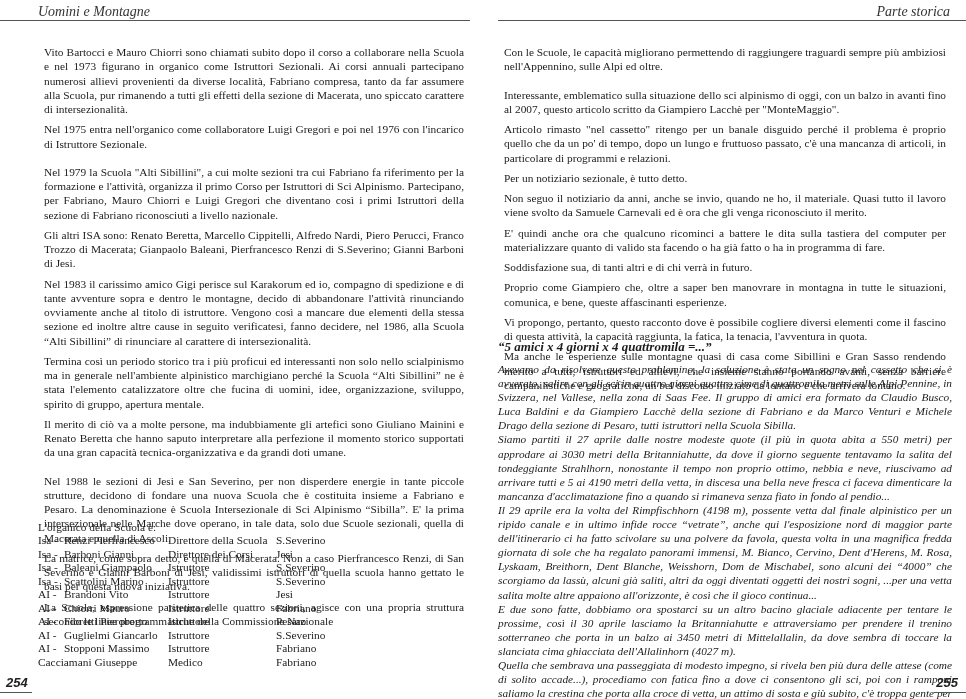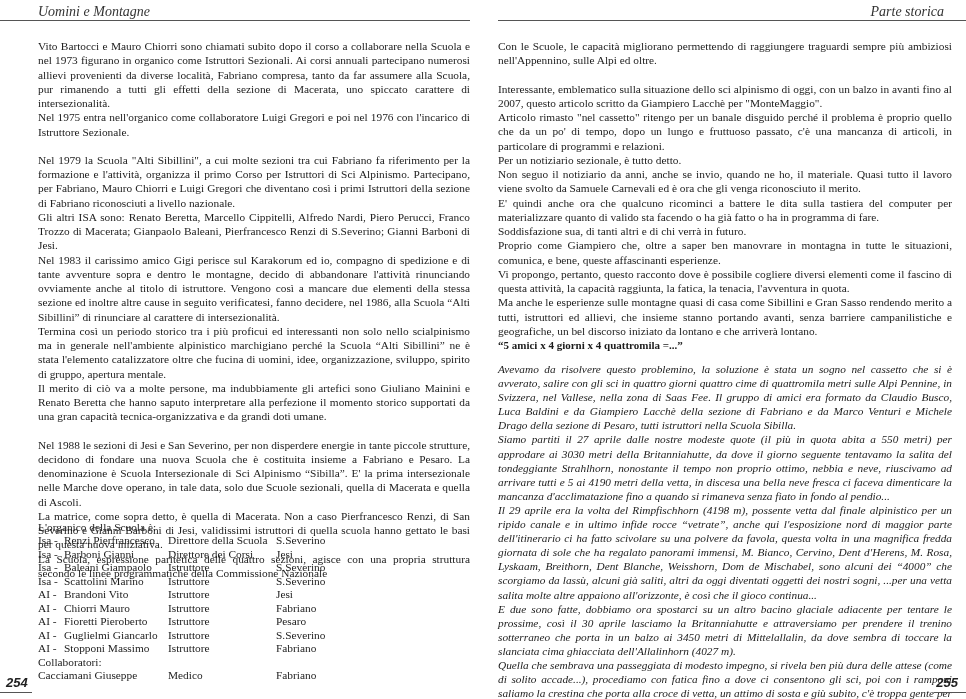--- a/index.html
+++ b/index.html
@@ -10,47 +10,47 @@
     }
     .page { position: absolute; top: 0; height: 699px; }
     .page.left { left: 0; width: 483px; }
     .page.right { left: 483px; width: 483px; }
 
     .running-head {
       position: absolute; top: 4px;
       font-style: italic; font-size: 14px; color: #333;
     }
     .left .running-head { left: 38px; }
-    .right .running-head { right: 22px; margin-left: 43px; }
+    .right .running-head { right: 16px; margin-left: 43px; }
     .head-rule { position: absolute; top: 20px; height: 1px; background: #555; }
     .left .head-rule { left: 0; width: 470px; }
     .right .head-rule { left: 15px; width: 468px; }
 
     .text {
       position: absolute; font-size: 11.35px; line-height: 14.25px;
       text-align: justify;
     }
     .left .text { left: 38px; width: 432px; top: 39px; }
     .right .text { left: 15px; width: 454px; top: 39px; }
 
-    .text p { margin: 0; }
+    .text p { margin: 6px; }
     .text p.gap { margin-top: 14px; }
 
     .roster { position: absolute; left: 38px; top: 521px; font-size: 11.35px; line-height: 13.45px; }
     .roster-title { display: block; }
     .roster-row { display: flex; white-space: nowrap; }
     .roster-row .c1 { width: 26px; }
     .roster-row .c2 { width: 104px; }
     .roster-row .c3 { width: 108px; }
     .roster-row .c4 { width: 80px; }
     .roster-row.collab .name { width: 130px; }
 
     .article-title {
       position: absolute; left: 15px; top: 339px;
-      font-weight: bold; font-size: 11px; text-align: center;
+      font-style: italic; font-weight: bold; font-size: 13px; text-align: center;
     }
     .article {
       position: absolute; left: 15px; top: 362px; width: 454px;
       font-size: 11.3px; line-height: 14.1px; font-style: italic; text-align: justify;
     }
     .article p { margin: 0; }
 
     .page-number {
       position: absolute; top: 675px;
       font-family: "Liberation Sans", "DejaVu Sans", sans-serif;
@@ -133,21 +133,20 @@
           <span class="c3">Istruttore</span>
           <span class="c4">S.Severino</span>
         </div>
         <div class="roster-row">
           <span class="c1">AI -</span>
           <span class="c2">Stopponi Massimo</span>
           <span class="c3">Istruttore</span>
           <span class="c4">Fabriano</span>
         </div>
       </div>
-    <span class="roster-title">Collaboratori:</span>
     <div id="roster-collabs">
         <div class="roster-row collab">
           <span class="name" style="width: 130px; display: inline-block;">Cacciamani Giuseppe</span>
           <span class="c3" style="width: 108px; padding-left: 0px; display: inline-block;">Medico</span>
           <span class="c4" style="display: inline-block;">Fabriano</span>
         </div>
       </div>
   </div>
 
   <div class="page-number">254</div>

